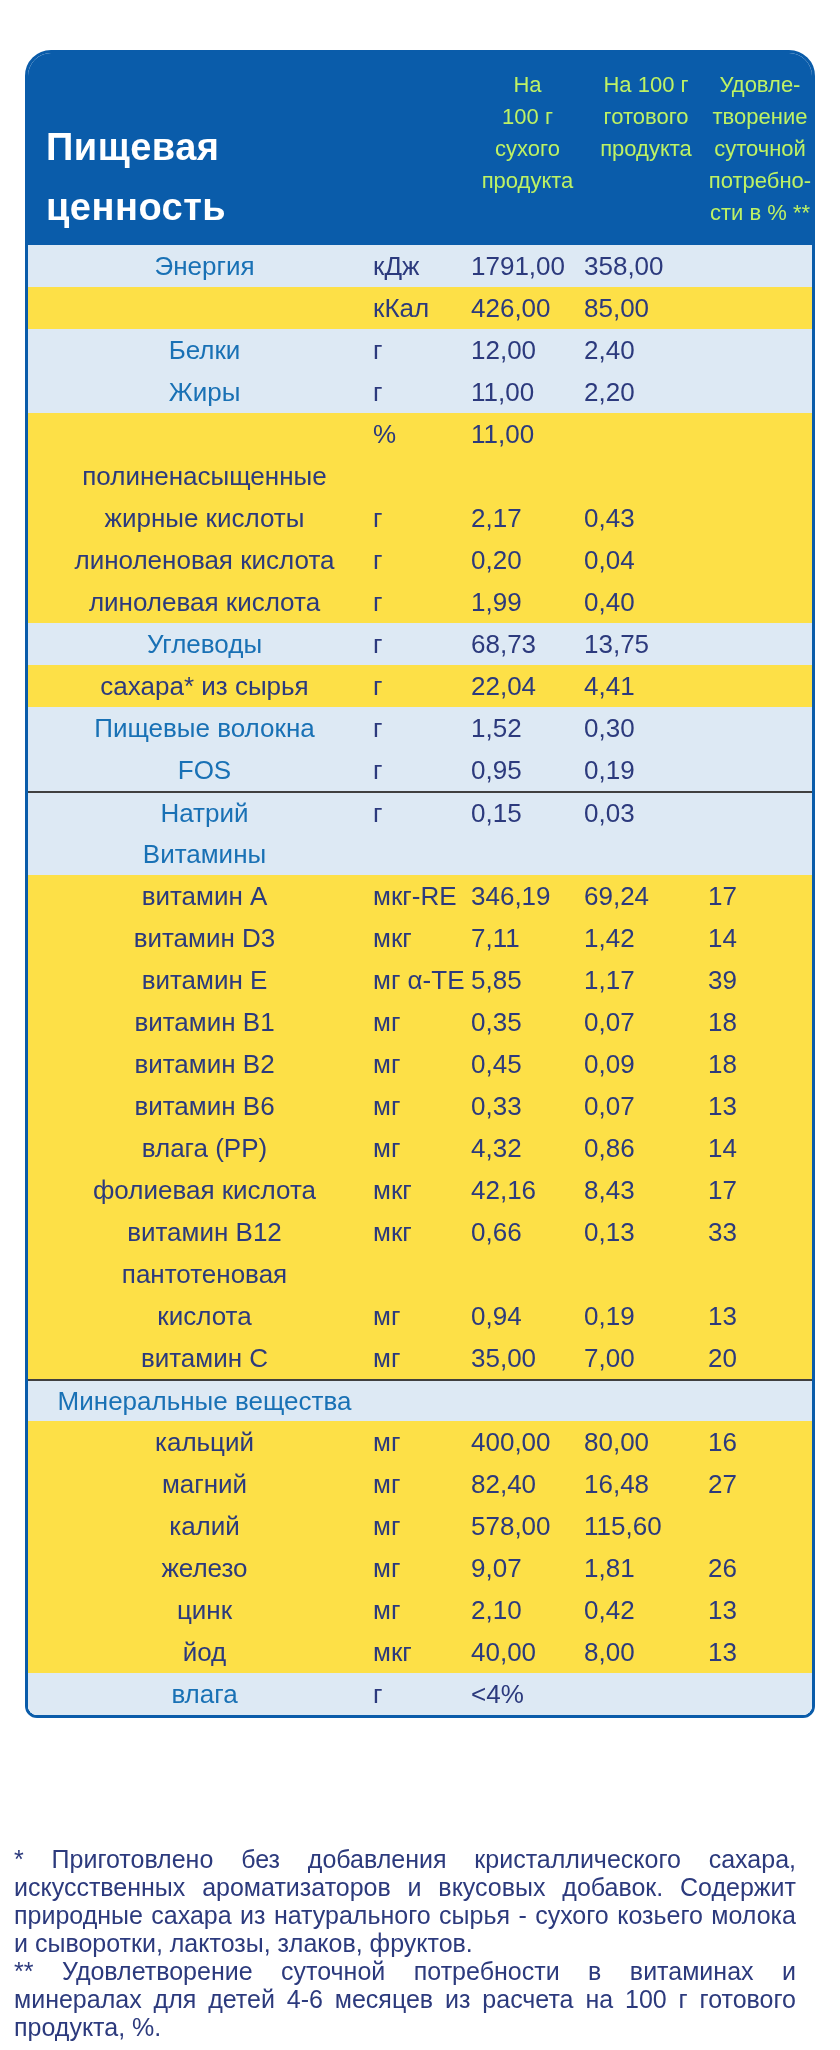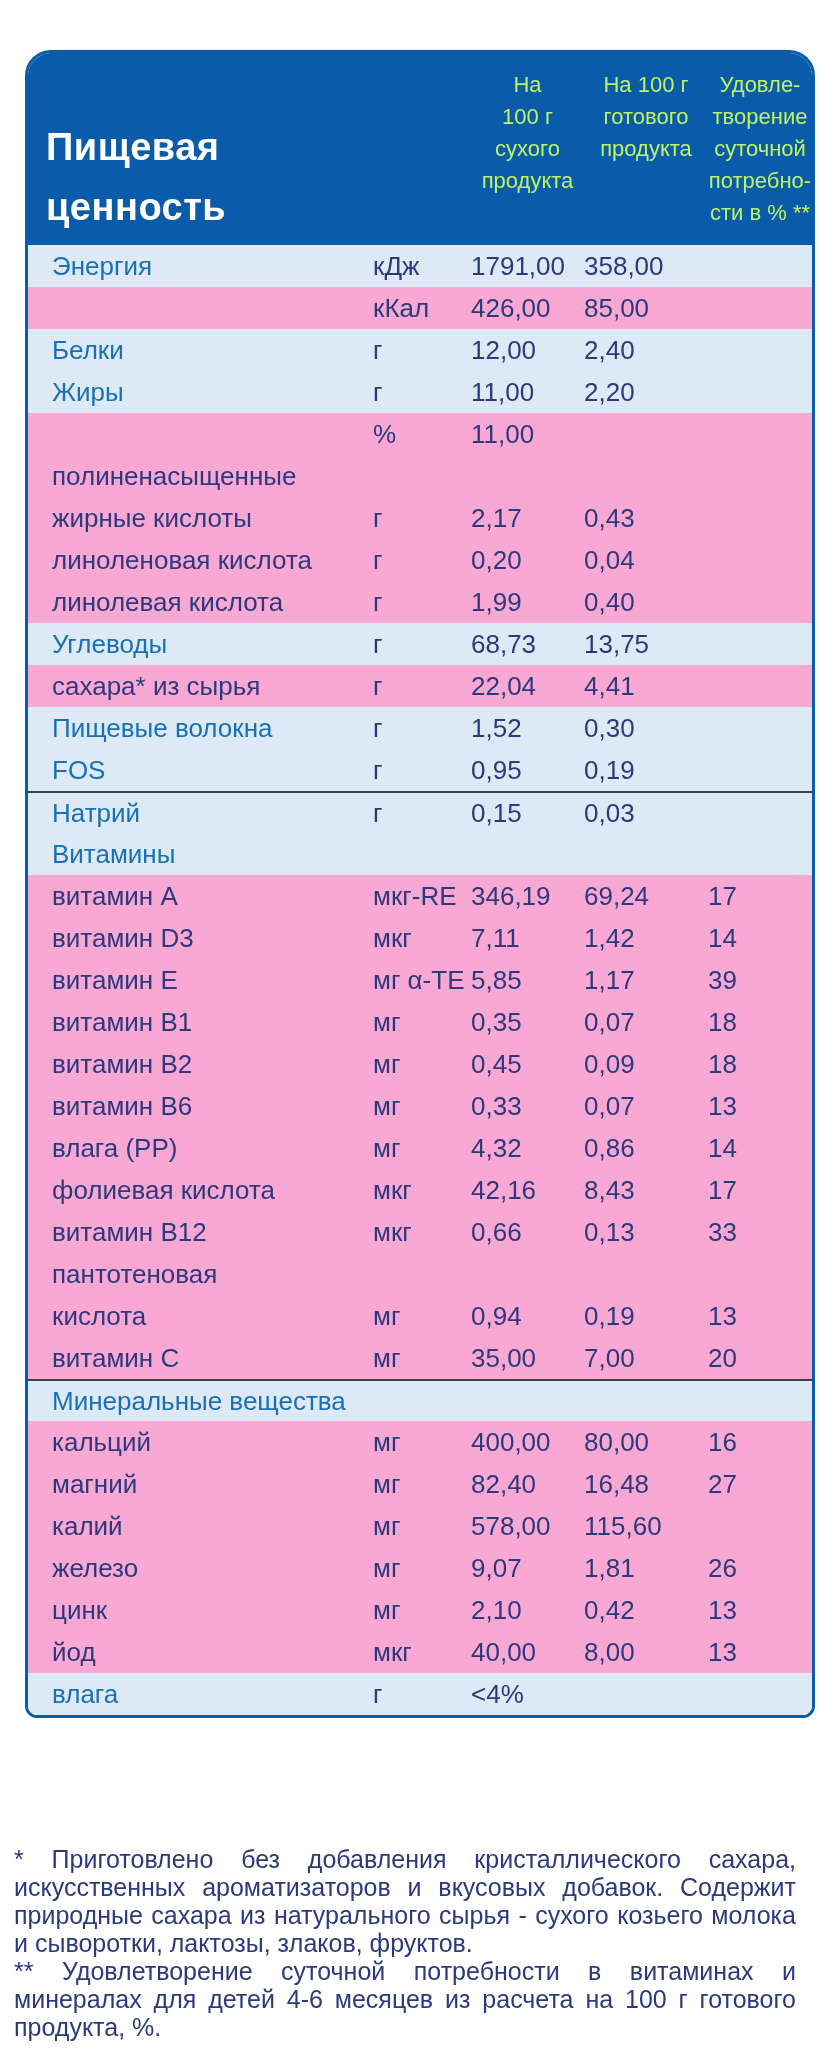--- a/index.html
+++ b/index.html
@@ -45,31 +45,31 @@
     padding-top:16px;
     white-space:pre-line;
   }
   .rows{background:#ffffff;}
   .row{
     display:grid;
     grid-template-columns:345px 98px 113px 124px 104px;
     height:42px;
     align-items:center;
     box-sizing:border-box;
-    background:#f9a8d4;
+    background:#fde047;
   }
   .row.band{background:#dde9f4;}
   .row.sep{border-top:2px solid #404040;}
   .cell{
     font-size:26px;
     color:#2c3a7d;
     white-space:nowrap;
     overflow:visible;
   }
-  .cell.label{padding-left:24px;}
+  .cell.label{padding-left:8px;text-align:center;}
   .cell.label.accent{color:#1971b5;}
   .footnotes{
     position:absolute;
     left:14px;top:1845px;
     width:782px;
     color:#2c3a7d;
     font-size:25px;
     line-height:28px;
     text-align:justify;
   }

